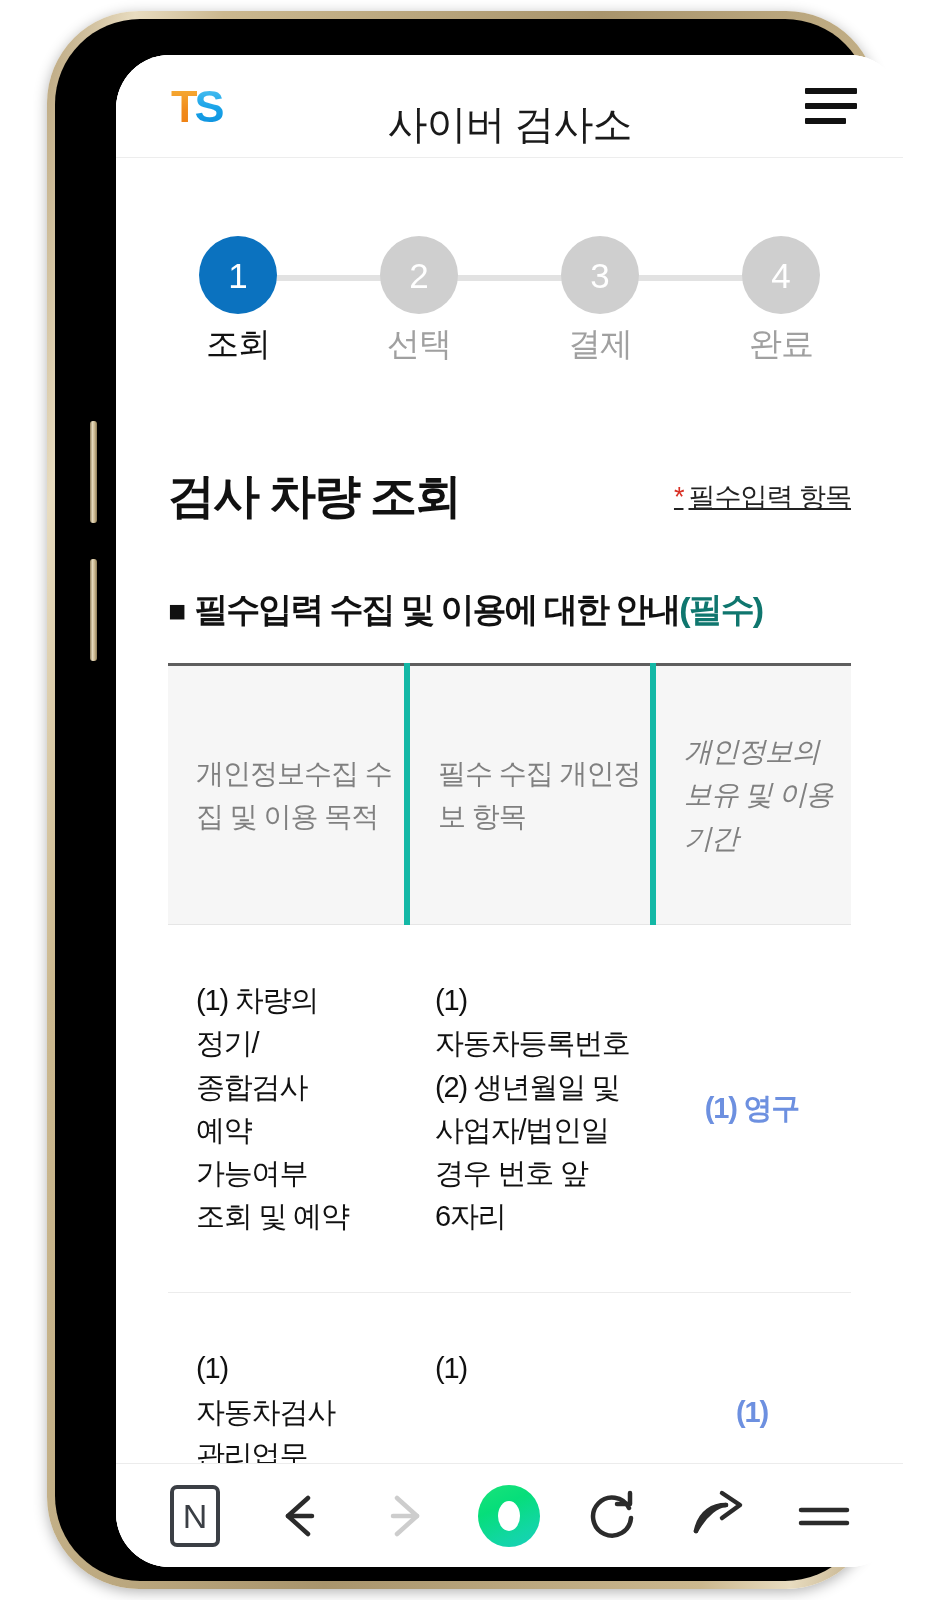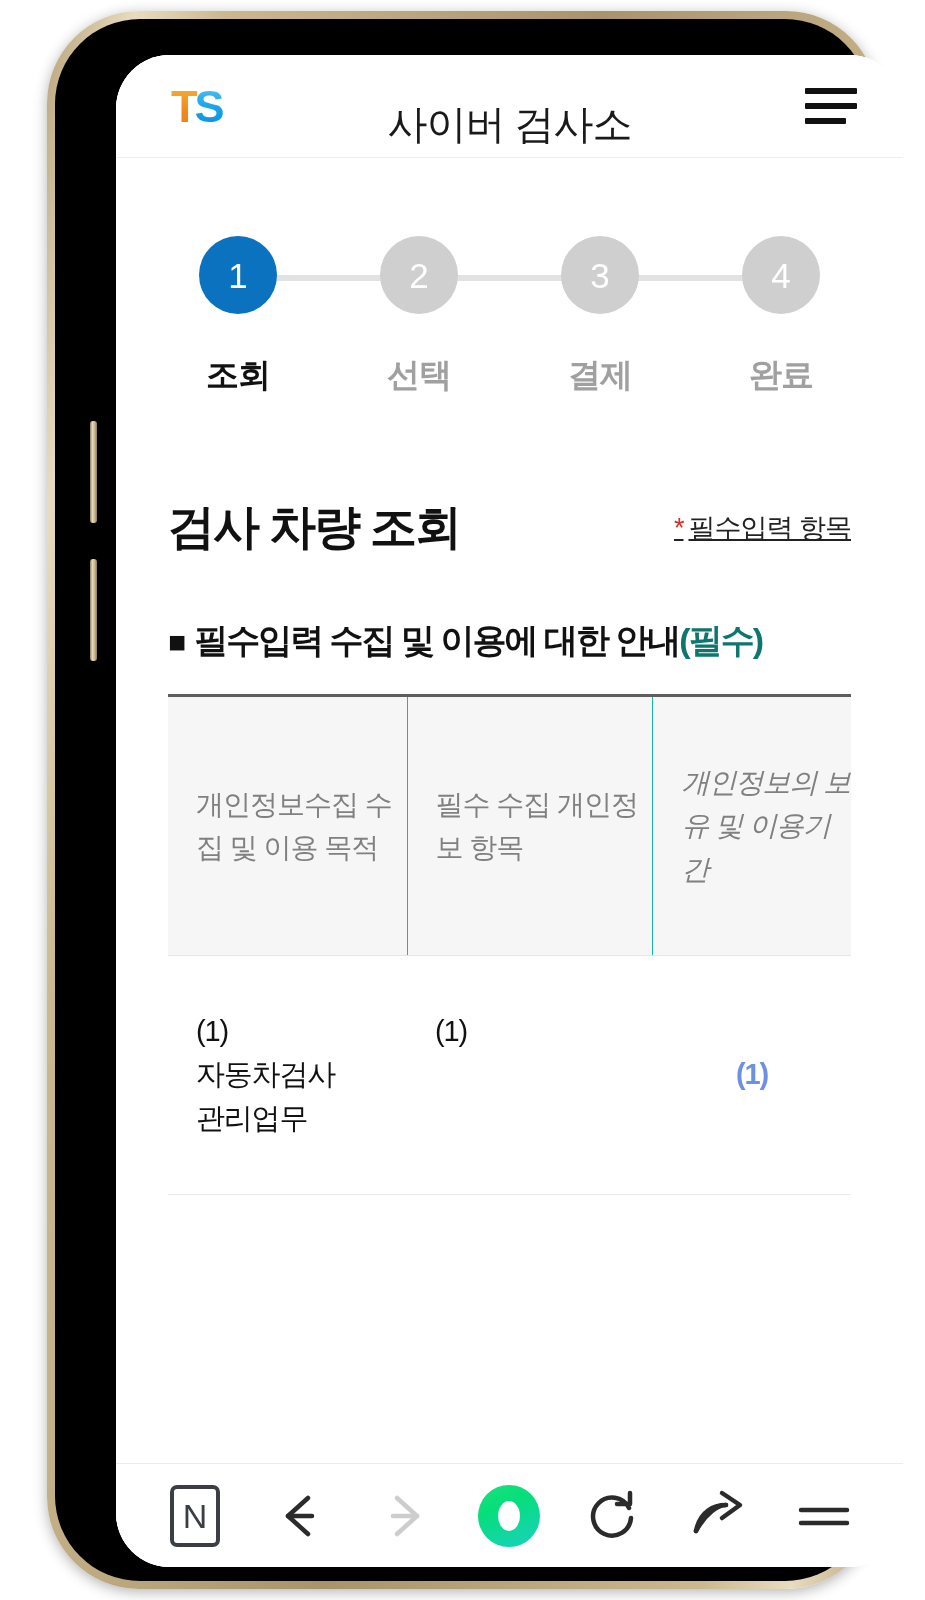--- a/index.html
+++ b/index.html
@@ -179,25 +179,24 @@
     background: #cfcfcf;
     color: #ffffff;
     font-size: 35px;
     display: flex;
     align-items: center;
     justify-content: center;
     line-height: 1;
   }
   .step.active .step-circle { background: #0b72bf; }
   .step-label {
-    margin-top: 39px;
+    margin-top: 8px;
     font-size: 33px;
     color: #a0a0a0;
     letter-spacing: -1px;
-    font-weight: bold;
   }
   .step.active .step-label { color: #111; }
 
   
   #page-title-row {
     margin-top: 105px;
     display: flex;
     align-items: flex-end;
     justify-content: space-between;
   }
@@ -233,21 +232,21 @@
   #privacy-table {
     margin-top: 30px;
     width: 100%;
     border-collapse: collapse;
     table-layout: fixed;
   }
   #privacy-table th {
     background: #f6f6f6;
     border-top: 3px solid #5e5e5e;
     border-bottom: 1px solid #e6e6e6;
-    border-right: 1px solid #14b8a6;
+    border-right: 6px solid #14b8a6;
     color: #808080;
     font-size: 28px;
     font-weight: 400;
     letter-spacing: -1px;
     text-align: left;
     vertical-align: middle;
     padding: 64px 0 64px 28px;
     line-height: 1.55;
   }
   #privacy-table th:last-child { border-right: none; font-style: italic; }
@@ -396,20 +395,35 @@
 목적</th>
               <th>필수 수집
 개인정보 항목</th>
               <th>개인정보의
 보유 및
 이용기간</th>
             </tr>
           </thead>
           <tbody>
             <tr>
+              <td>(1) 차량의
+정기/
+종합검사
+예약
+가능여부
+조회 및 예약</td>
+              <td>(1)
+자동차등록번호
+(2) 생년월일 및
+사업자/법인일
+경우 번호 앞
+6자리</td>
+              <td class="period">(1) 영구</td>
+            </tr>
+            <tr>
               <td>(1)
 자동차검사
 관리업무</td>
               <td>(1)</td>
               <td class="period">(1)</td>
             </tr>
           </tbody>
         </table>
       </div>
 

